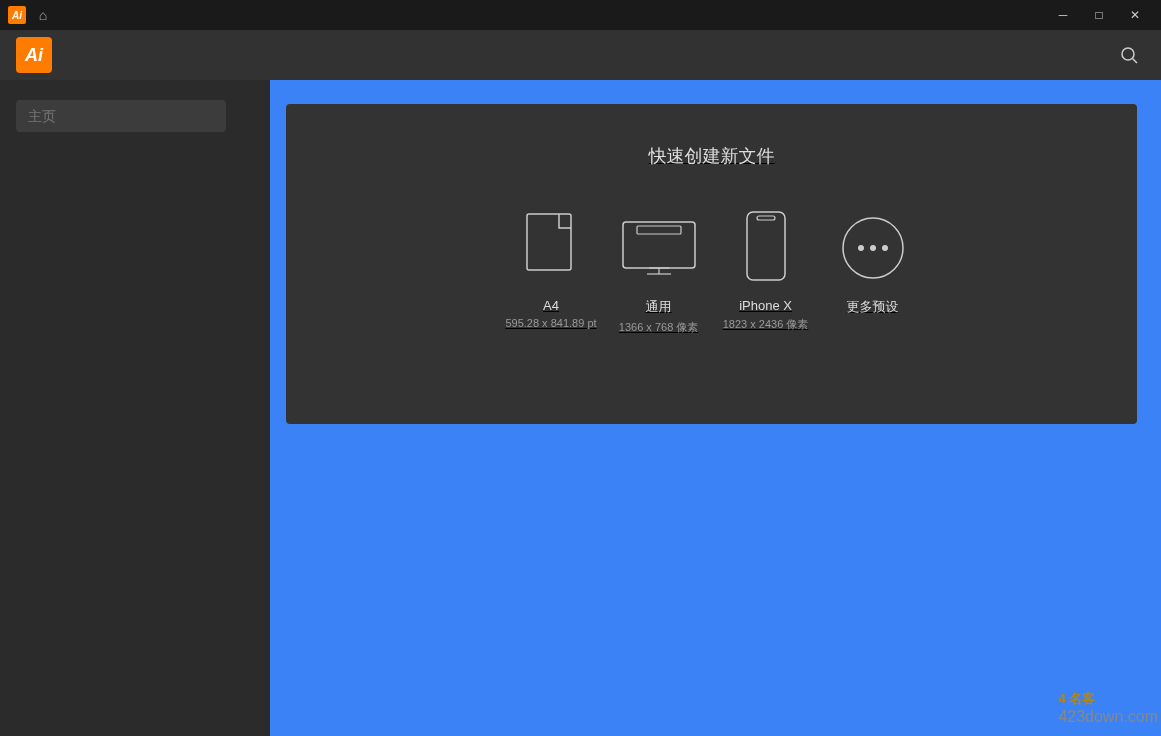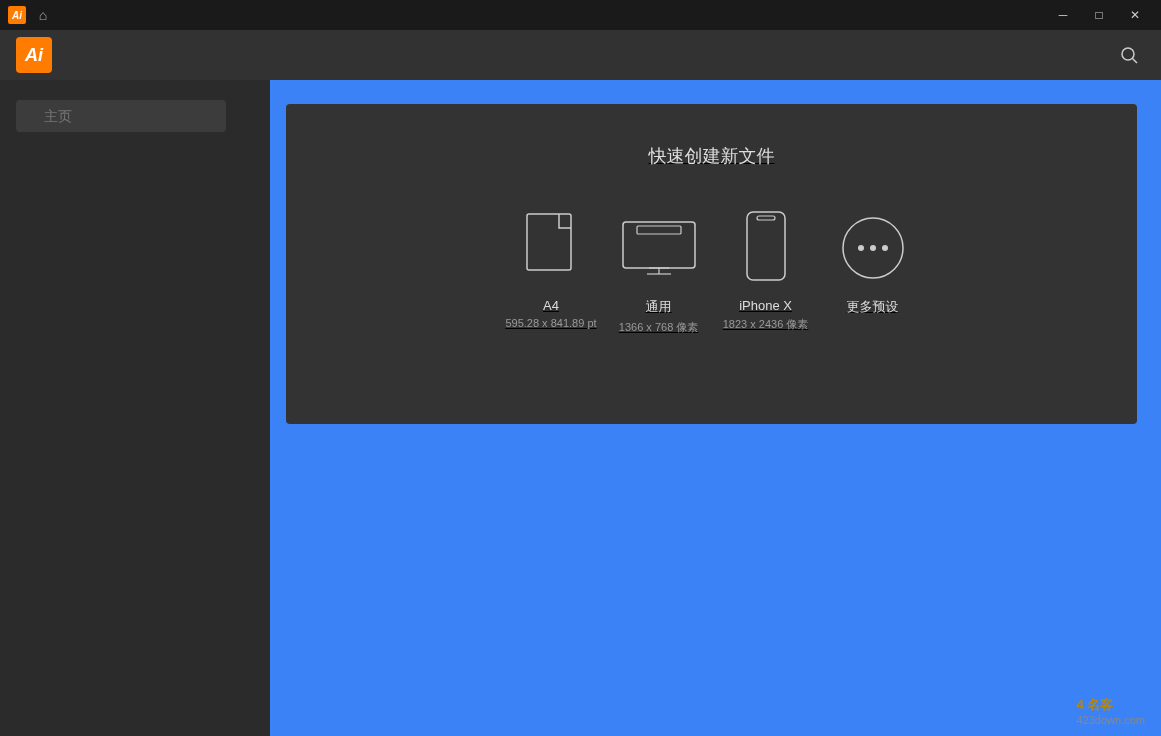--- a/index.html
+++ b/index.html
@@ -92,21 +92,21 @@
       width: 270px;
       background: #2b2b2b;
       padding: 20px 16px;
       flex-shrink: 0;
     }
     #home-input {
       width: 210px;
       background: #3c3c3c;
       border: none;
       border-radius: 4px;
-      padding: 8px 28px;
+      padding: 8px 12px;
       color: #ddd;
       font-size: 14px;
       font-family: inherit;
       outline: none;
     }
     #sidebar-buttons {
       margin-top: 40px;
       display: flex;
       flex-direction: column;
       gap: 14px;
@@ -185,21 +185,21 @@
     svg {
       fill: none;
       stroke: #ccc;
       stroke-width: 1.5;
     }
 
     
     #watermark {
       position: absolute;
       bottom: 10px;
-      right: 16px;
+      right: 3px;
       color: #666;
       font-size: 11px;
     }
   </style>
 </head>
 <body>
 
 <div id="title-bar">
   <div id="title-logo-small" style="width:18px;height:18px;background:#FF7C00;border-radius:2px;display:flex;align-items:center;justify-content:center;font-size:10px;font-weight:bold;color:#fff;font-style:italic;">Ai</div>
   <div id="home-icon-btn" style="width:22px;height:22px;display:flex;align-items:center;justify-content:center;color:#aaa;font-size:14px;cursor:pointer;">⌂</div>
@@ -283,14 +283,14 @@
         </div>
 
       </div>
     </div>
   </div>
 
 </div>
 
 <div id="watermark">
   <div style="color:#b8860b;font-size:13px;font-weight:bold;">4 名客</div>
-  <div style="color:#888;font-size:11px;">423down.com</div>
+  <div style="color:#888;font-size:16px;">423down.com</div>
 </div>
 
 </body></html>

